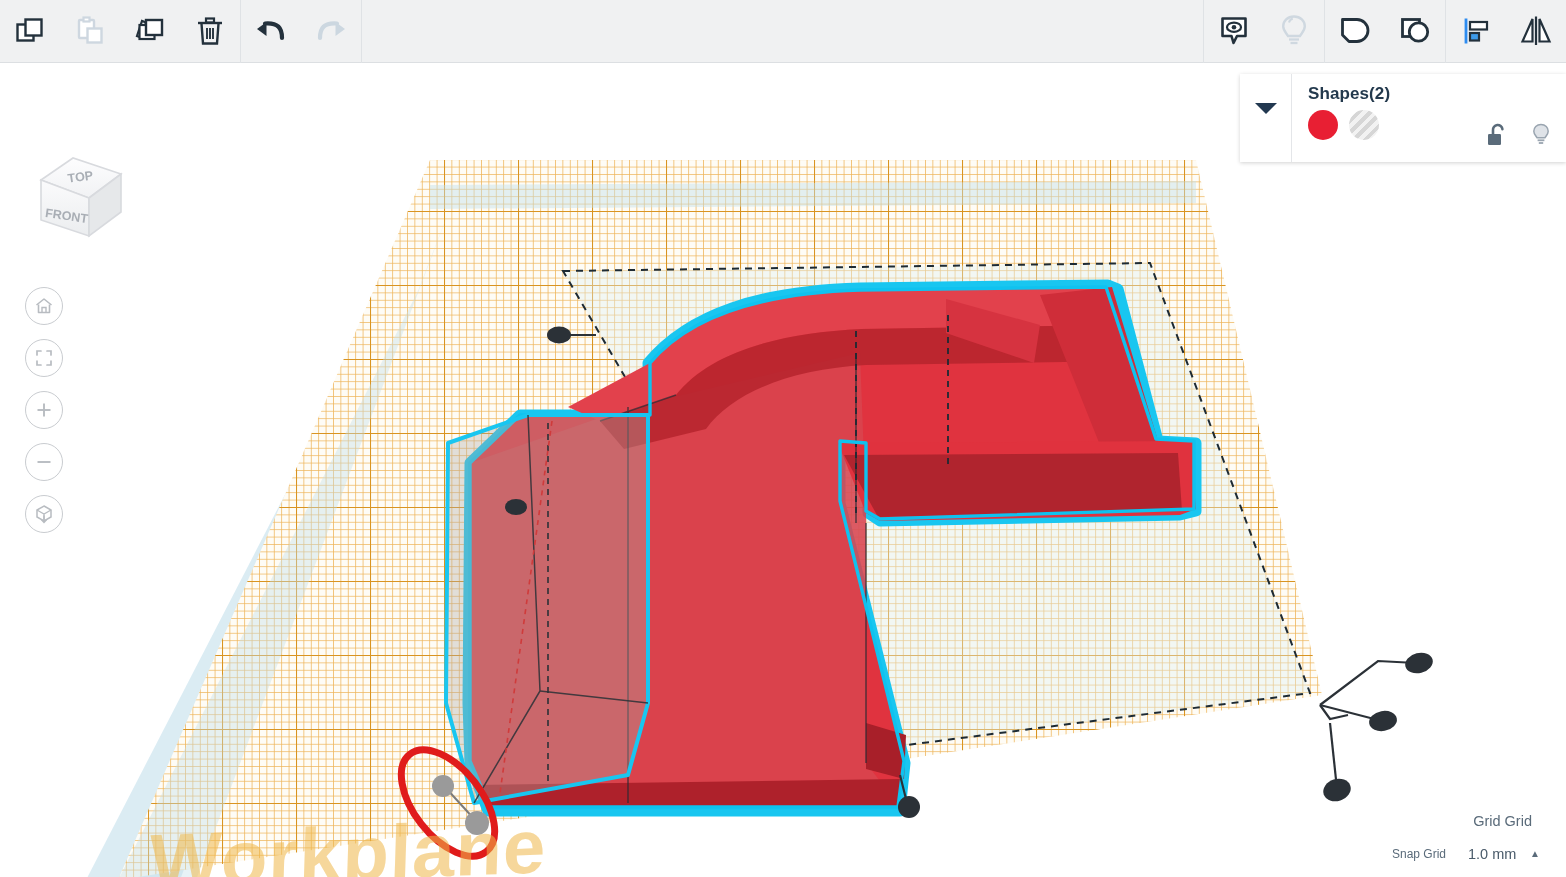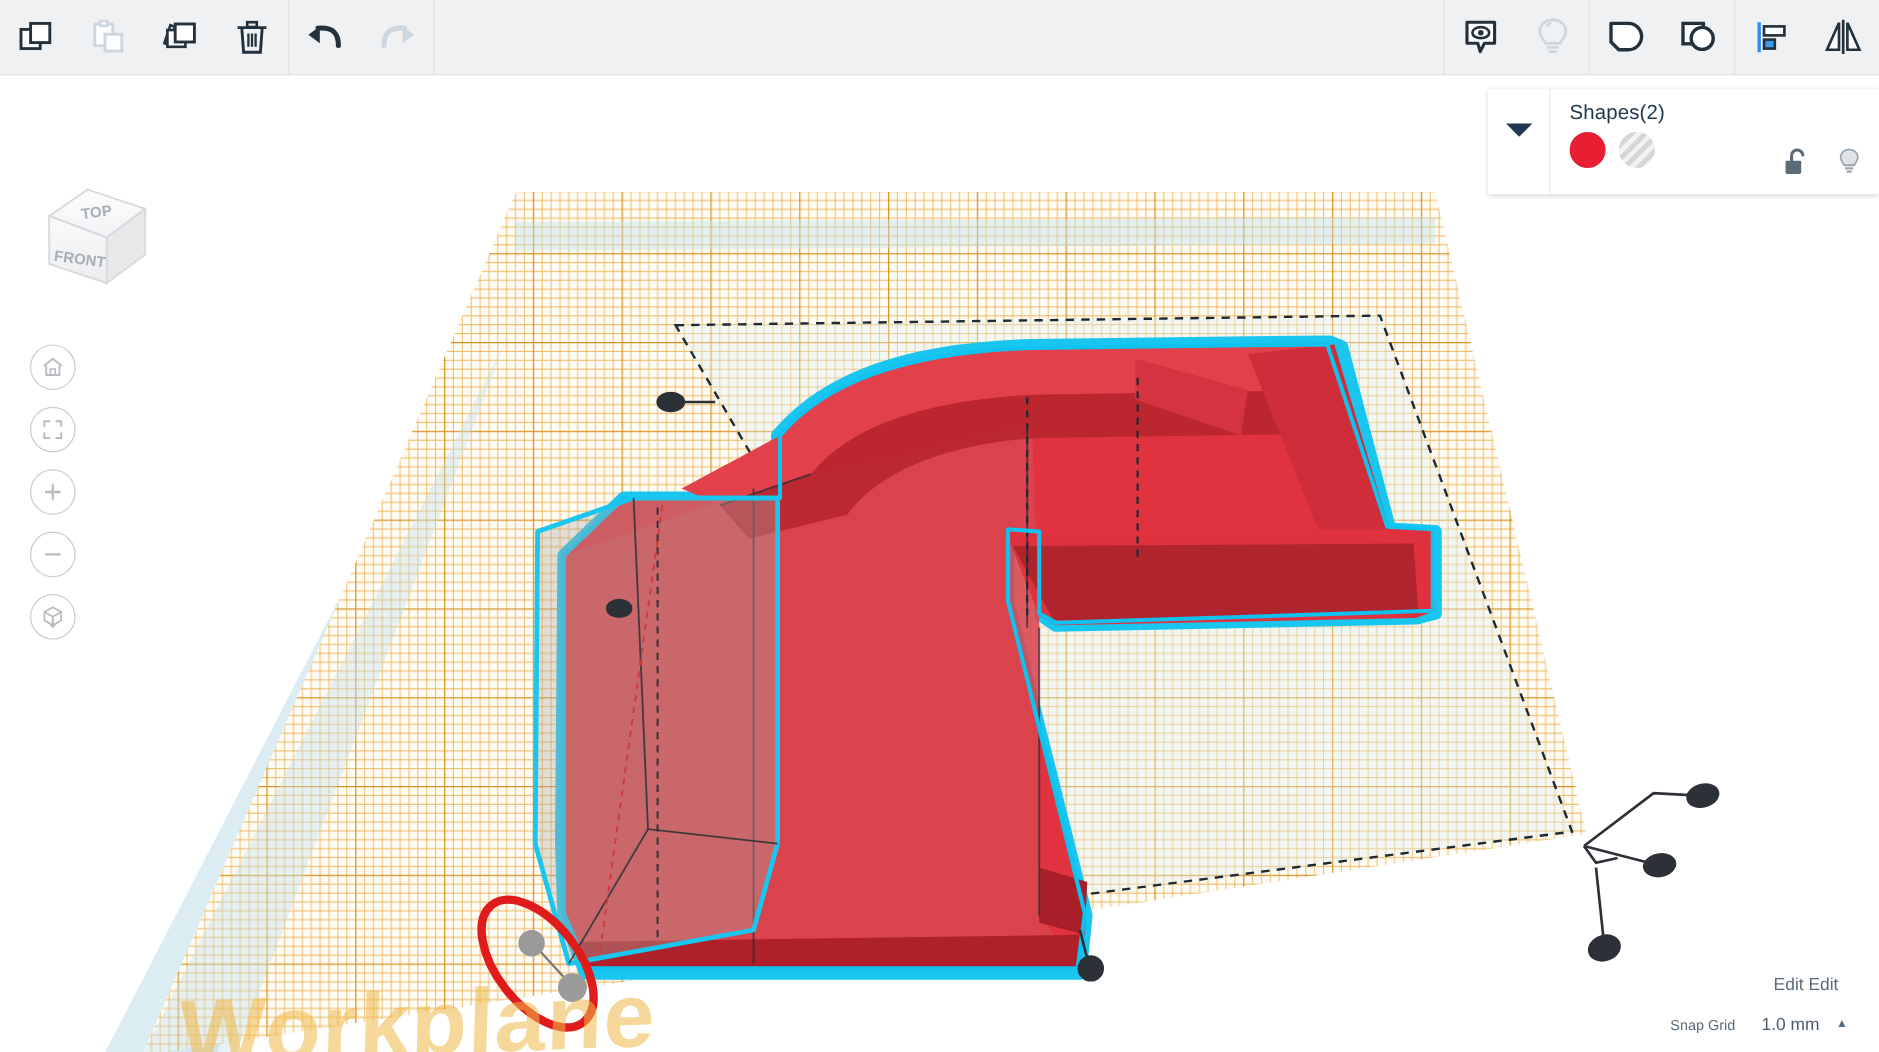--- a/index.html
+++ b/index.html
@@ -65,21 +65,21 @@
     box-shadow: 0 1px 4px rgba(0,0,0,0.18);
     display: flex; align-items: stretch;
   }
   #shapes-collapse {
     width: 52px; display:flex; align-items:flex-start; justify-content:center;
     padding-top: 26px; cursor:pointer;
     border-right: 1px solid #e4e6e9;
   }
   #shapes-body { flex:1; padding: 10px 14px 0 16px; position: relative; }
   #shapes-title {
-    font-size: 17px; font-weight: normal; color: #23394d;
+    font-size: 17px; font-weight: bold; color: #23394d;
     letter-spacing: 0.1px; margin-bottom: 6px;
   }
   #shapes-swatches { display: flex; align-items:center; gap: 11px; }
   .swatch { width: 30px; height: 30px; border-radius: 50%; cursor: pointer; }
   #swatch-solid { background: #e81f33; }
   #swatch-hole {
     background: repeating-linear-gradient(-45deg,
       #d6d6d6 0 4px, #f2f2f2 4px 8px);
   }
   #shapes-actions {
@@ -430,21 +430,21 @@
       </div>
       <div class="nav-btn" title="Orthographic / Perspective">
         <svg width="22" height="22" viewBox="0 0 22 22">
           <polygon points="11,3 18,7 18,14 11,18 4,14 4,7" fill="none" stroke="#b8bcc1" stroke-width="1.5"></polygon>
           <path d="M4,7 L11,11 L18,7 M11,11 L11,18" fill="none" stroke="#b8bcc1" stroke-width="1.3"></path>
           <path d="M11,13 V19 M8.5,16.8 L11,19.4 L13.5,16.8" fill="none" stroke="#b8bcc1" stroke-width="1.5" stroke-linecap="round"></path>
         </svg>
       </div>
     </div>
 
-    <div id="edit-grid">Edit Edit</div>
+    <div id="edit-grid">Grid Grid</div>
 
     <div id="snap-row">
       <span id="snap-label">Snap Grid</span>
       <div id="snap-select">
         <span>1.0 mm</span>
         <span id="snap-caret">▲</span>
       </div>
     </div>
   </div>
 

